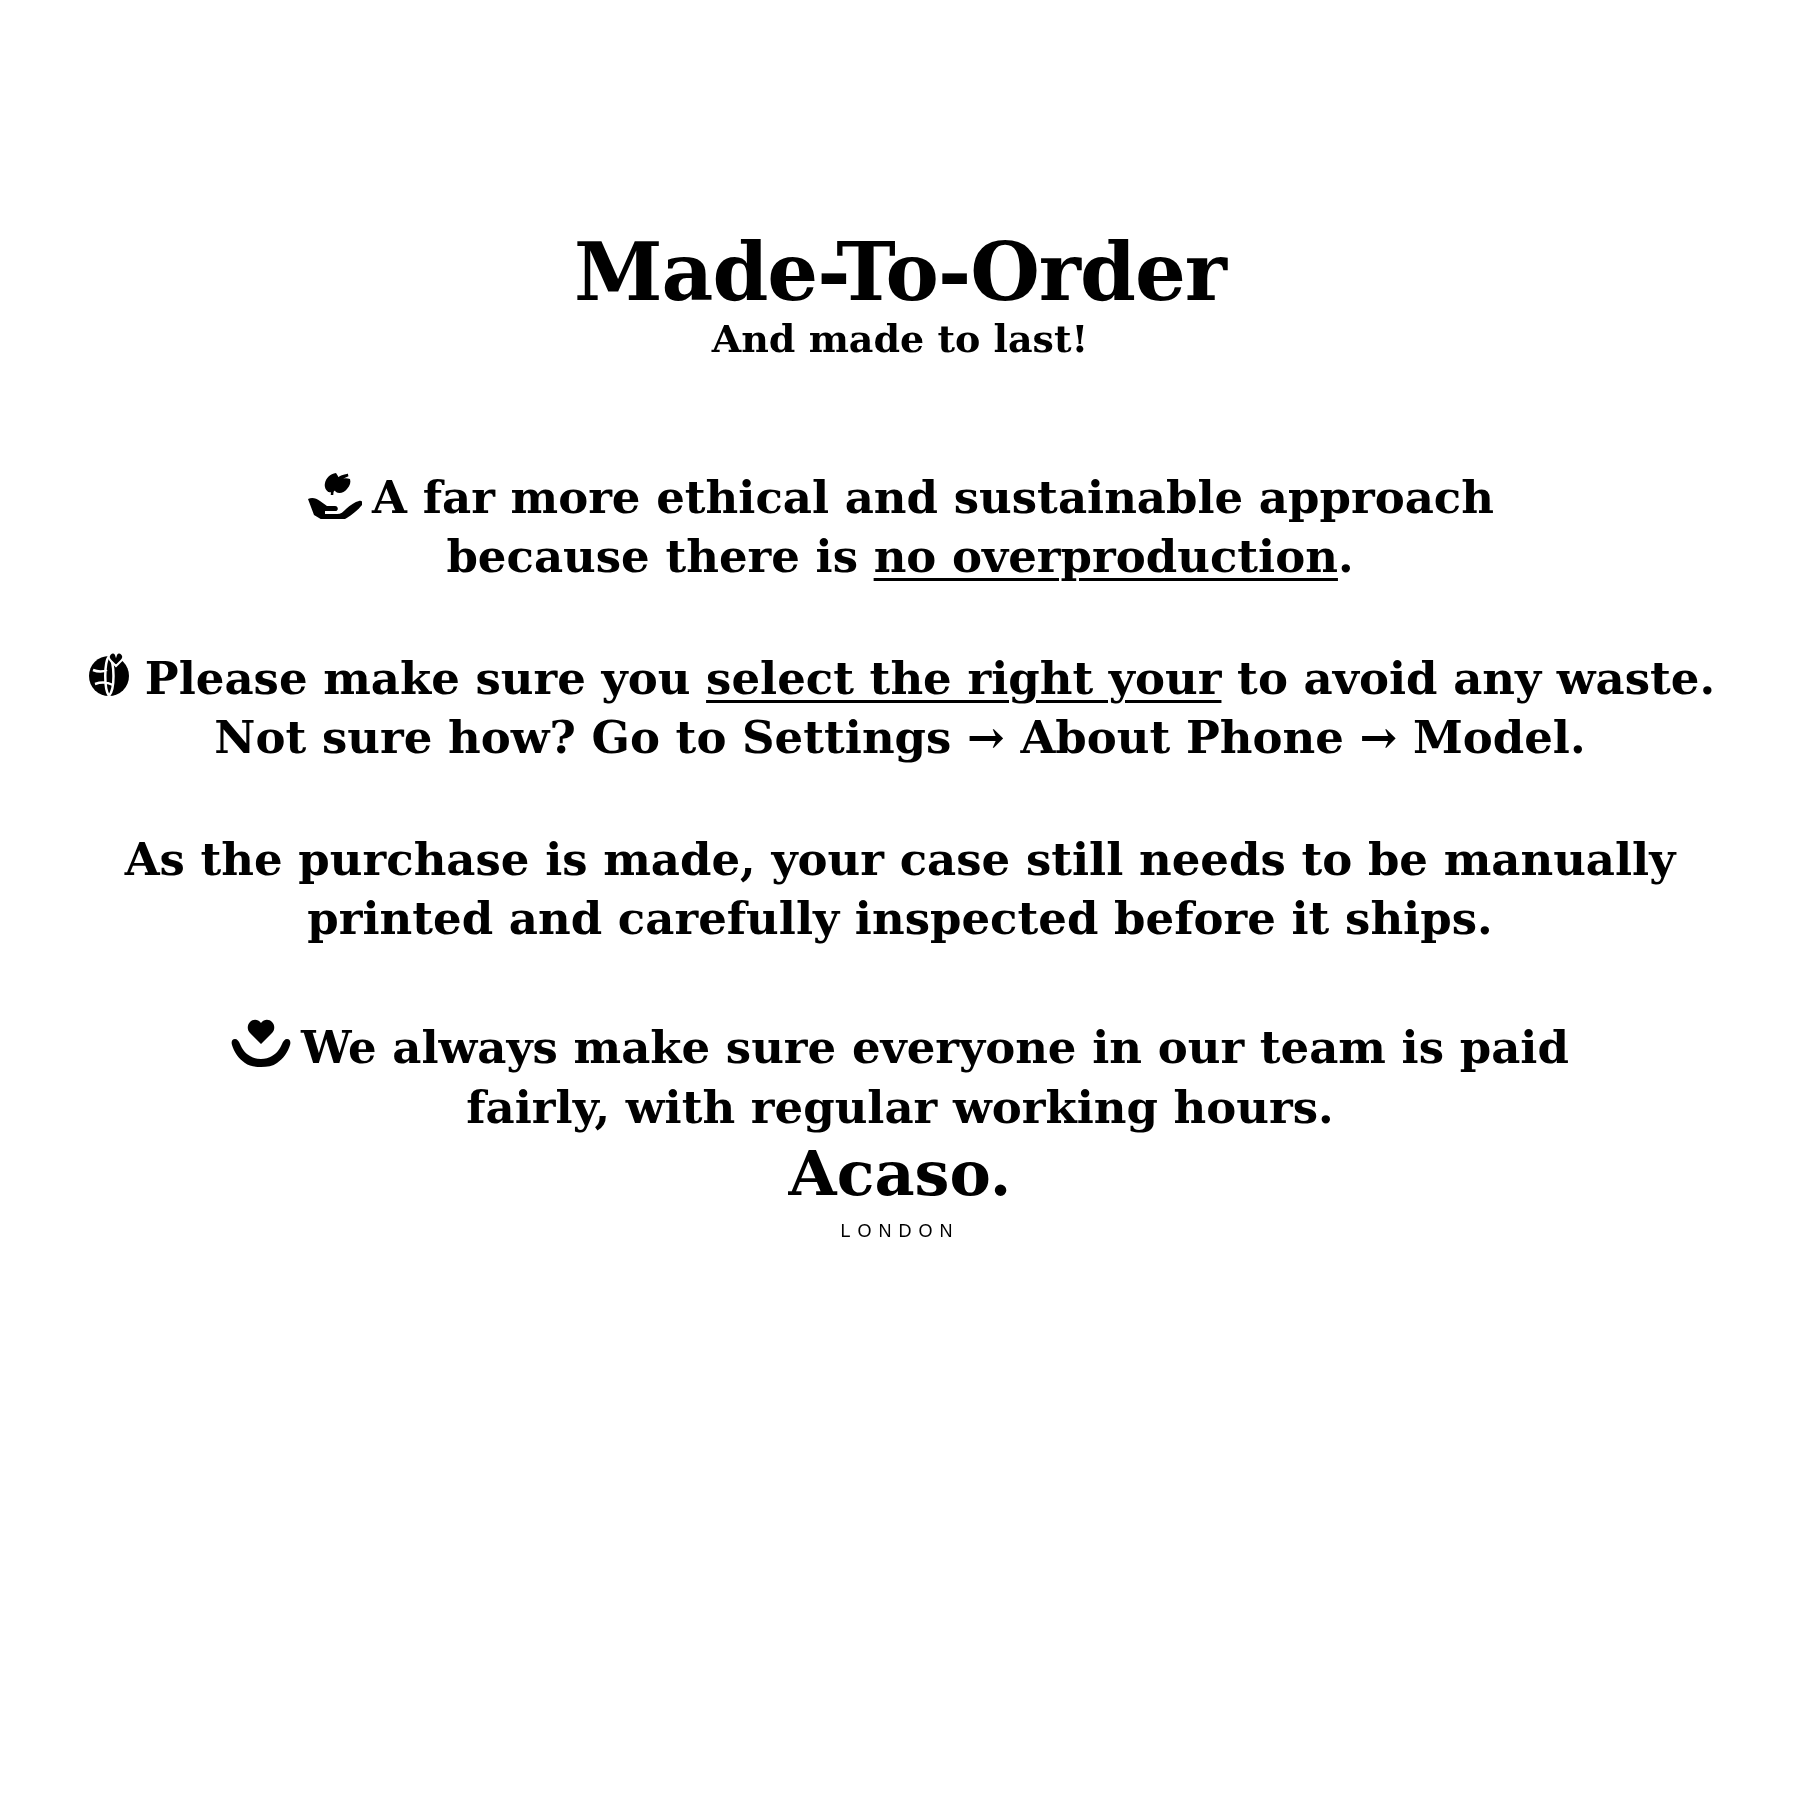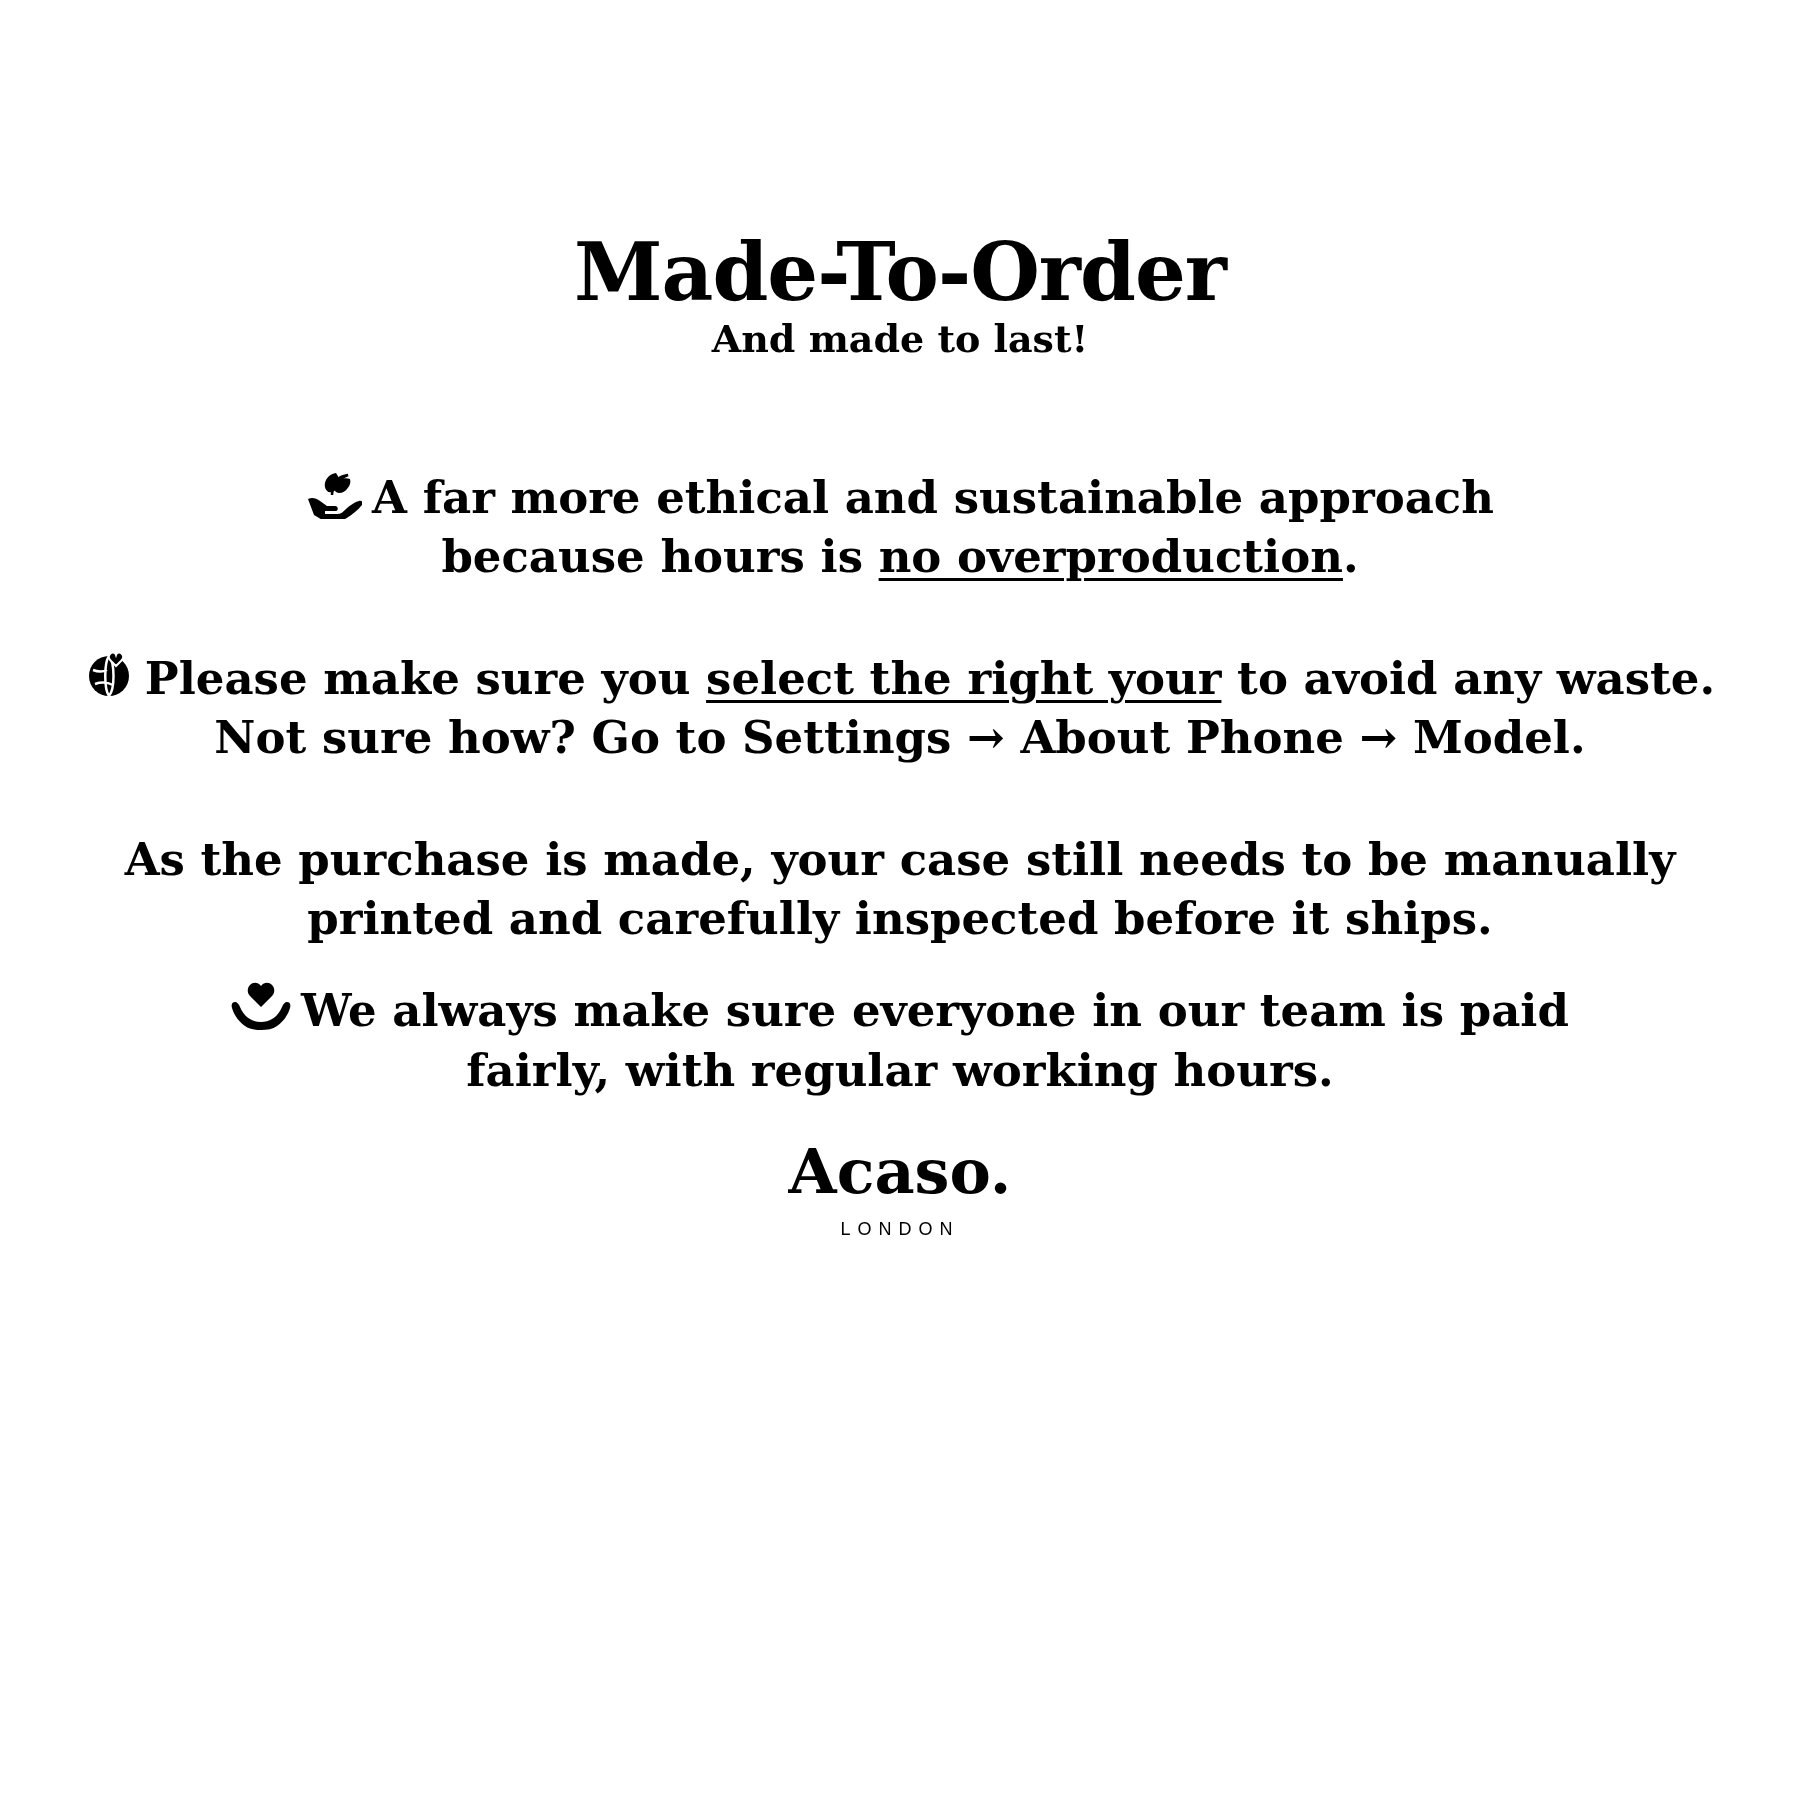--- a/index.html
+++ b/index.html
@@ -72,21 +72,21 @@
   u.ul {
     text-decoration: underline;
     text-underline-offset: 6px;
     text-decoration-thickness: 3px;
   }
 
   
   .b1 { margin-top: 14px; margin-bottom: 62px; }
   .b2 { margin-bottom: 62px; }
   .b3 { margin-bottom: 62px; }
-  .b4 { margin-bottom: 32px; }
+  .b4 { margin-bottom: 69px; }
   .b5 { margin-bottom: 0; }
 
   
   .footer {
     margin-top: auto;
     margin-bottom: 274px;
     text-align: center;
   }
   .brand {
     font-family: "DejaVu Serif", serif;
@@ -117,21 +117,21 @@
 
     <div class="bullet b1">
       <span class="icon">
         <svg width="56" height="50" viewBox="0 0 56 50" aria-hidden="true">
           <path d="M30 4c-6 1-10 5-11 10-1 4 1 8 4 9 4 1 8-2 10-7 1-4 0-8-3-12z" fill="#000"></path>
           <path d="M44 10c-5-2-11 0-14 4-2 3-2 7 0 9 3 2 8 1 11-3 3-3 4-7 3-10z" fill="#000"></path>
           <path d="M26 26c0-8 6-16 16-20-9 1-17 8-19 17" fill="none" stroke="#000" stroke-width="2.5"></path>
           <path d="M2 30c4-2 8-1 12 2l7 5h8c3 0 4 4 1 5H19v3h12c4 0 6-2 9-5 4-4 9-7 13-8 3-1 5 2 3 4-3 4-11 11-17 14-5 3-10 4-16 3-6-1-10-4-15-7z" fill="#000"></path>
         </svg>
       </span><span>A far more ethical and sustainable approach</span><br>
-      <span>because hours is </span><u class="ul">no overproduction</u><span>.</span>
+      <span>because there is </span><u class="ul">no overproduction</u><span>.</span>
     </div>
 
     <div class="bullet b2">
       <span class="icon">
         <svg width="50" height="50" viewBox="0 0 50 50" aria-hidden="true">
           <circle cx="24" cy="26" r="20" fill="#000"></circle>
           <path d="M8 20c5 2 10 2 14 0M10 34c6-2 12-2 18 1M24 6c-5 7-5 33 0 40" fill="none" stroke="#fff" stroke-width="2.5"></path>
           <path d="M24 6c6 7 6 33 0 40" fill="none" stroke="#fff" stroke-width="2.5"></path>
           <path d="M37 4c-2-2-5-2-6 1-1-3-4-3-6-1-2 2-1 5 1 7l5 5 5-5c2-2 3-5 1-7z" fill="#000" stroke="#fff" stroke-width="2"></path>
         </svg>

